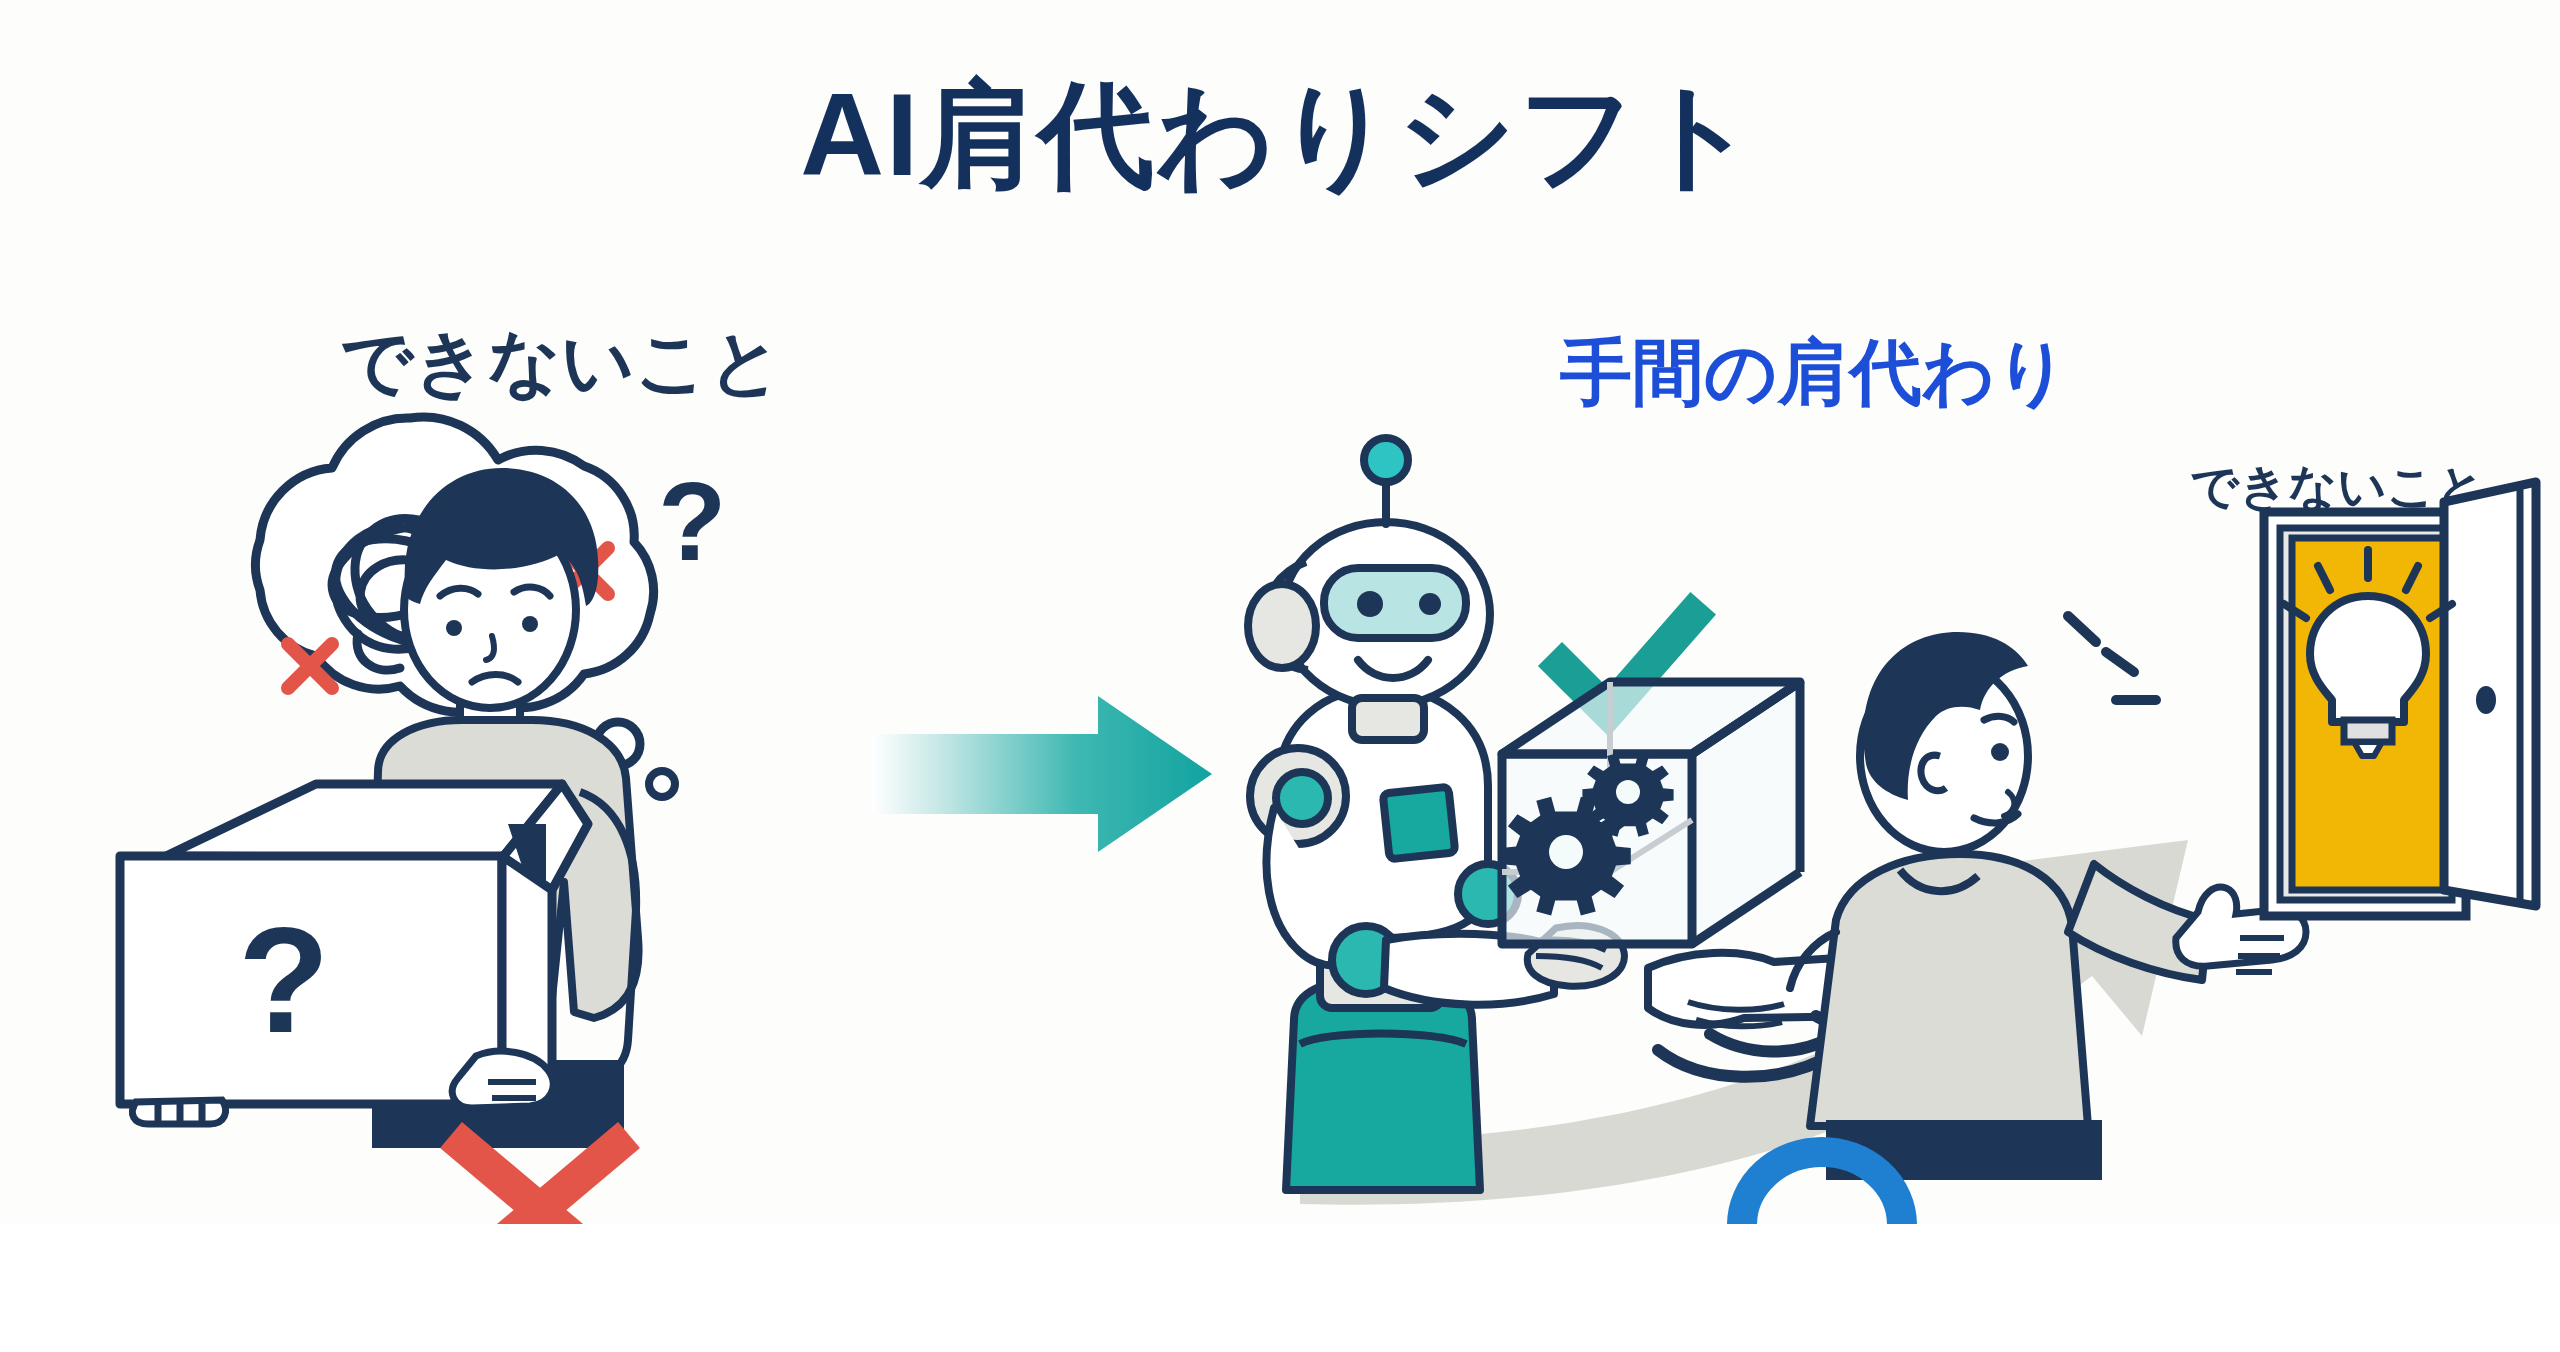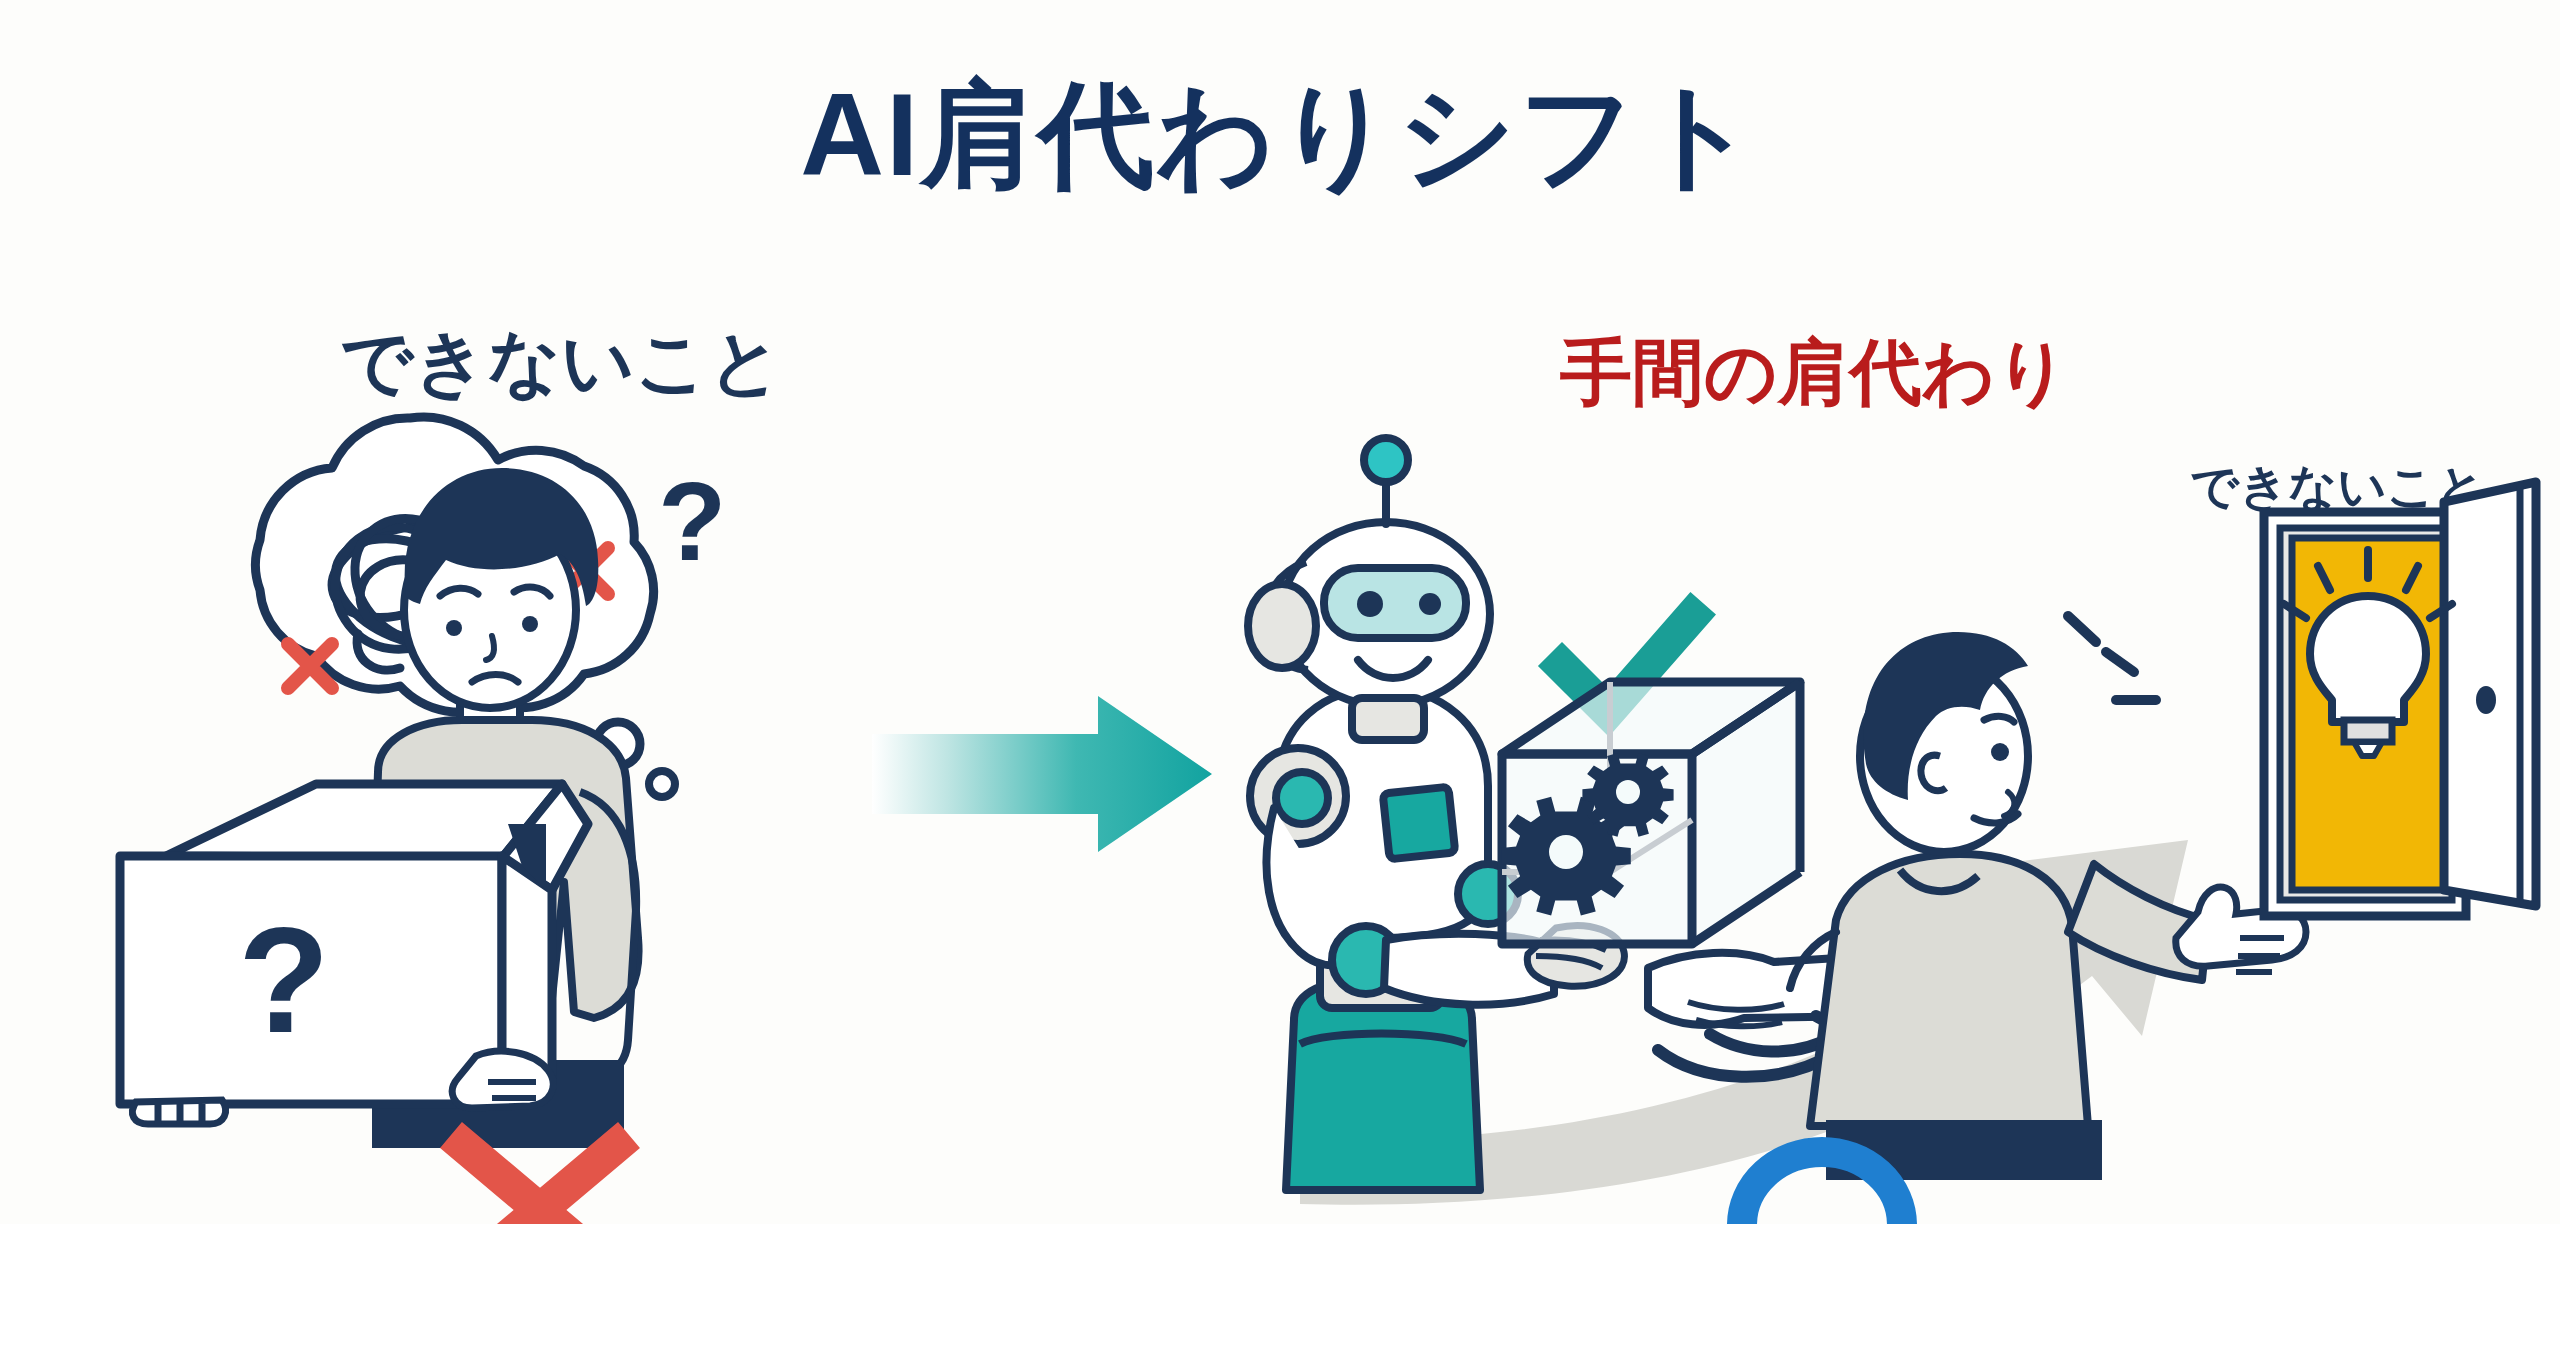--- a/index.html
+++ b/index.html
@@ -32,21 +32,21 @@
     left: 340px; top: 315px;
     font-size: 72px;
     font-weight: bold;
     color: #1d3557;
     white-space: nowrap;
   }
   #label-right {
     left: 1560px; top: 325px;
     font-size: 72px;
     font-weight: bold;
-    color: #b91c1c;
+    color: #1d4ed8;
     white-space: nowrap;
   }
   #label-door {
     left: 2190px; top: 455px;
     font-size: 48px;
     font-weight: bold;
     color: #1d3557;
     white-space: nowrap;
   }
 

